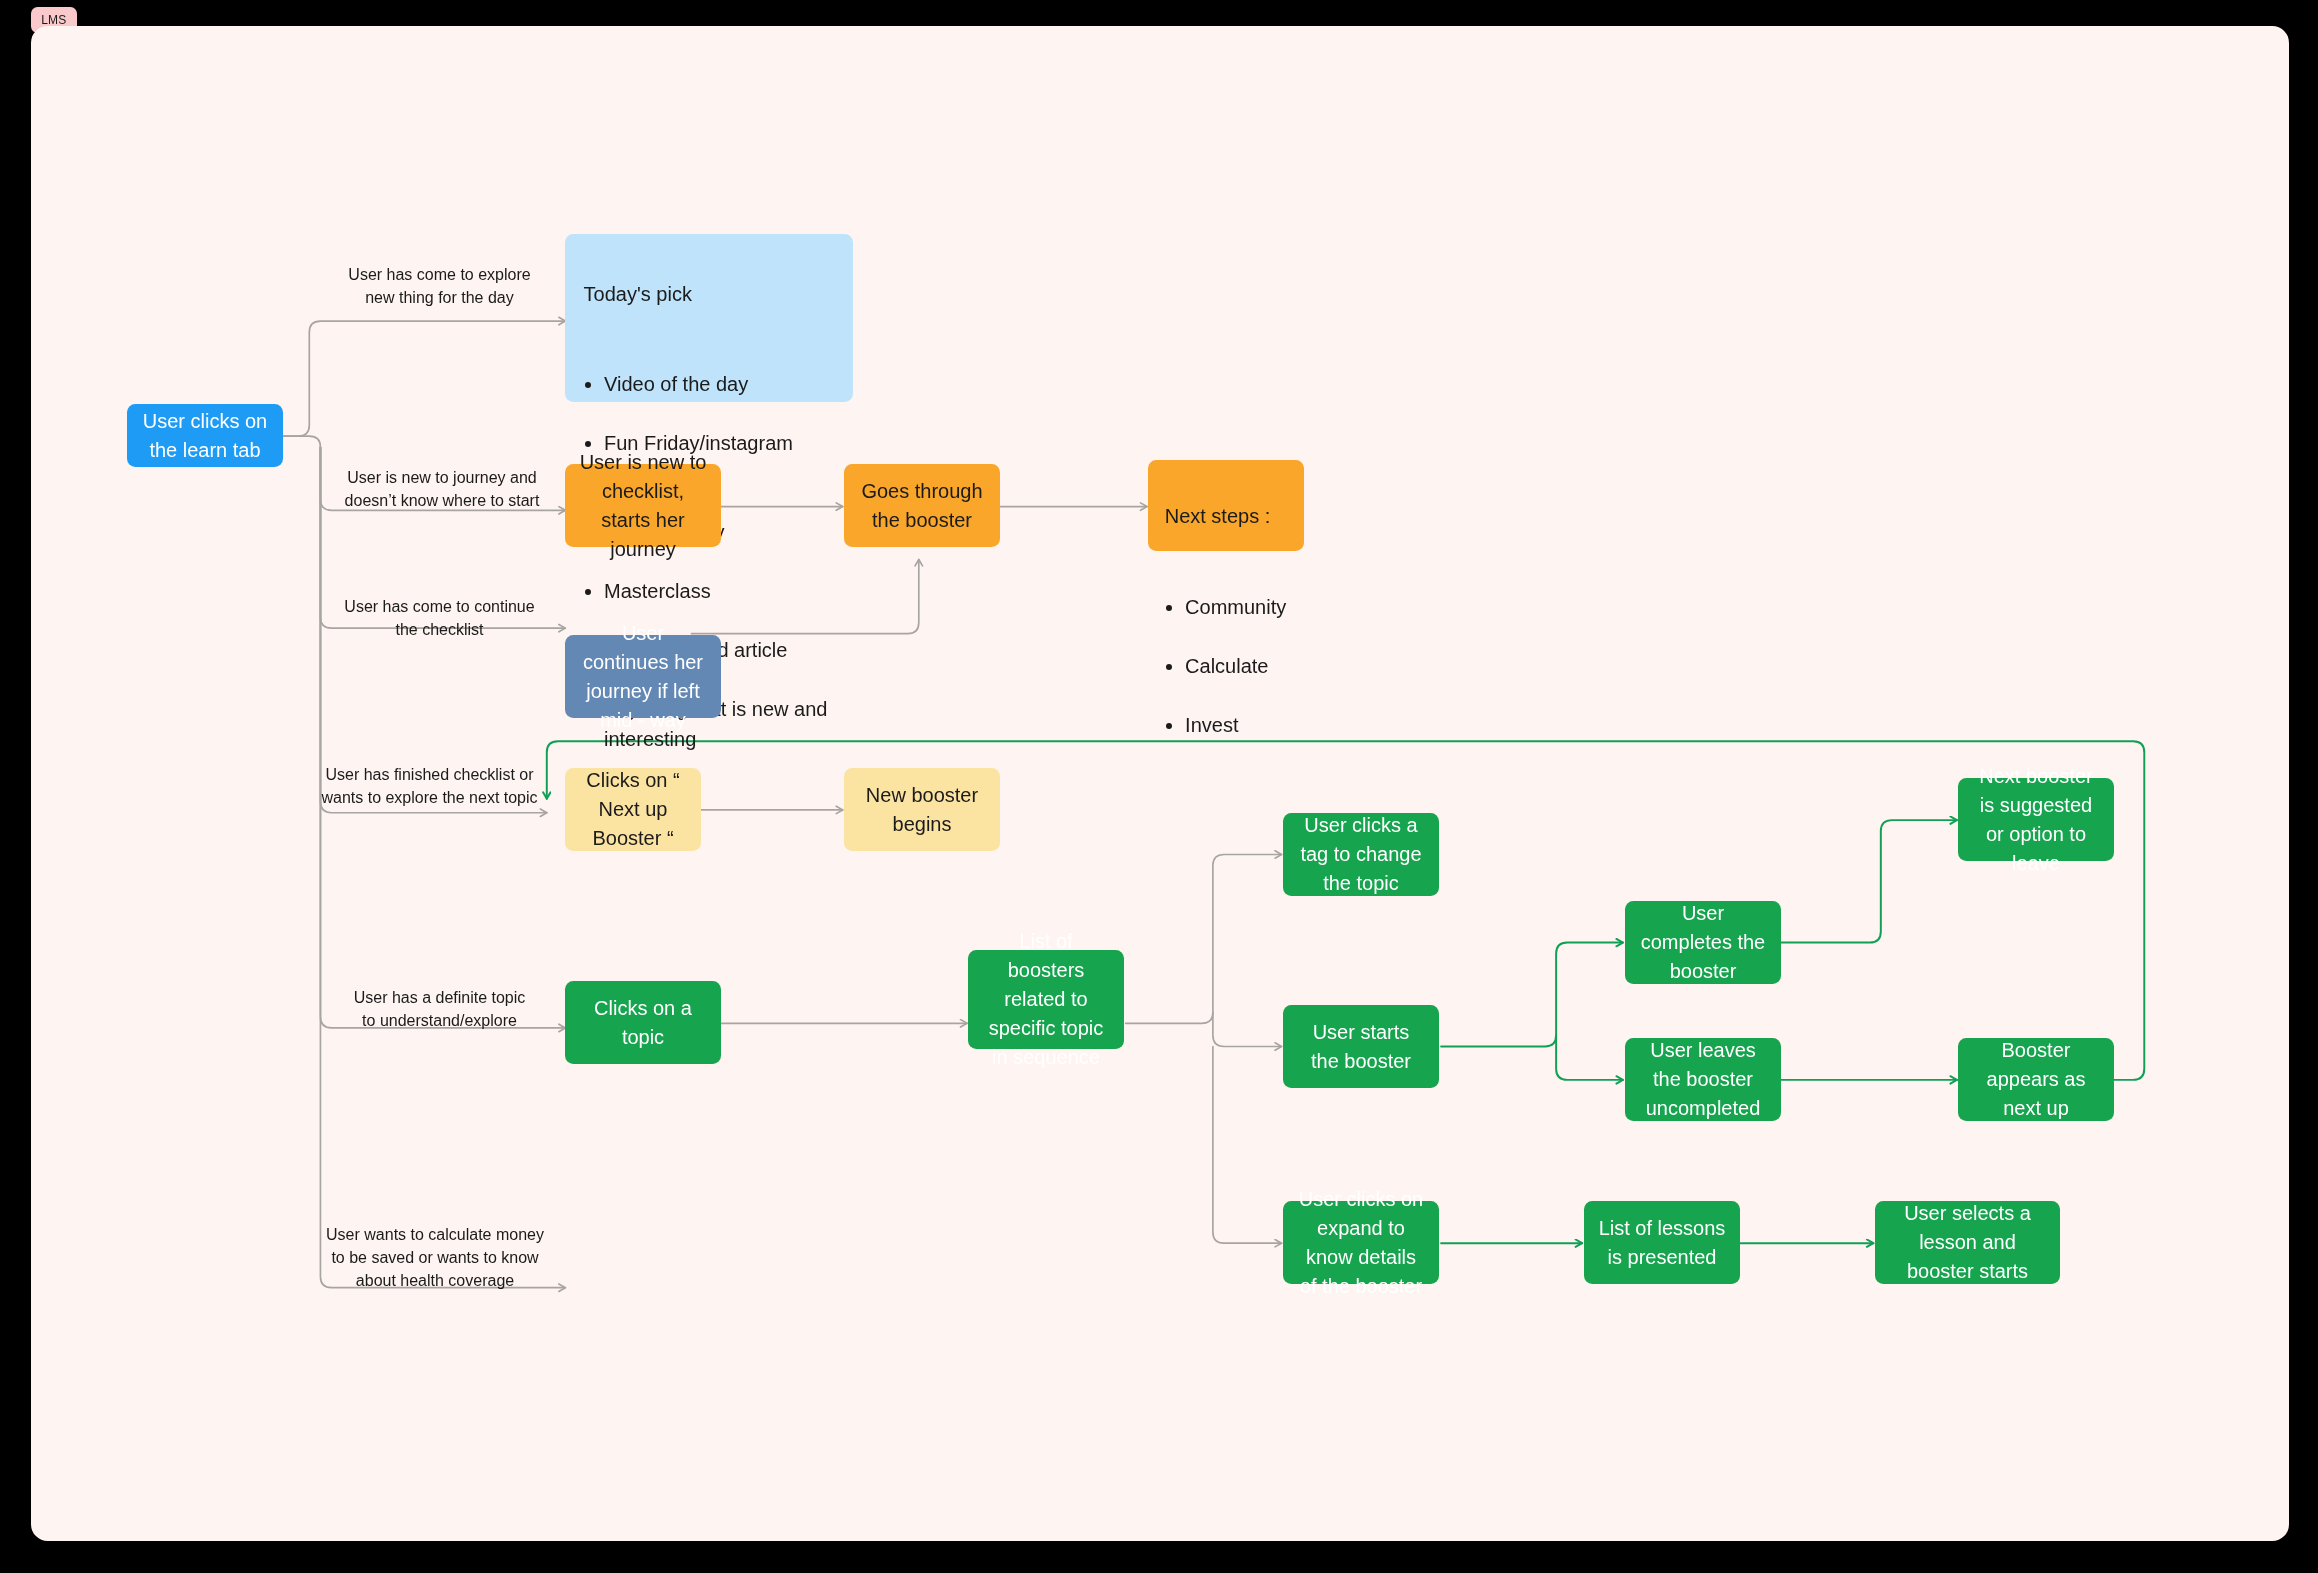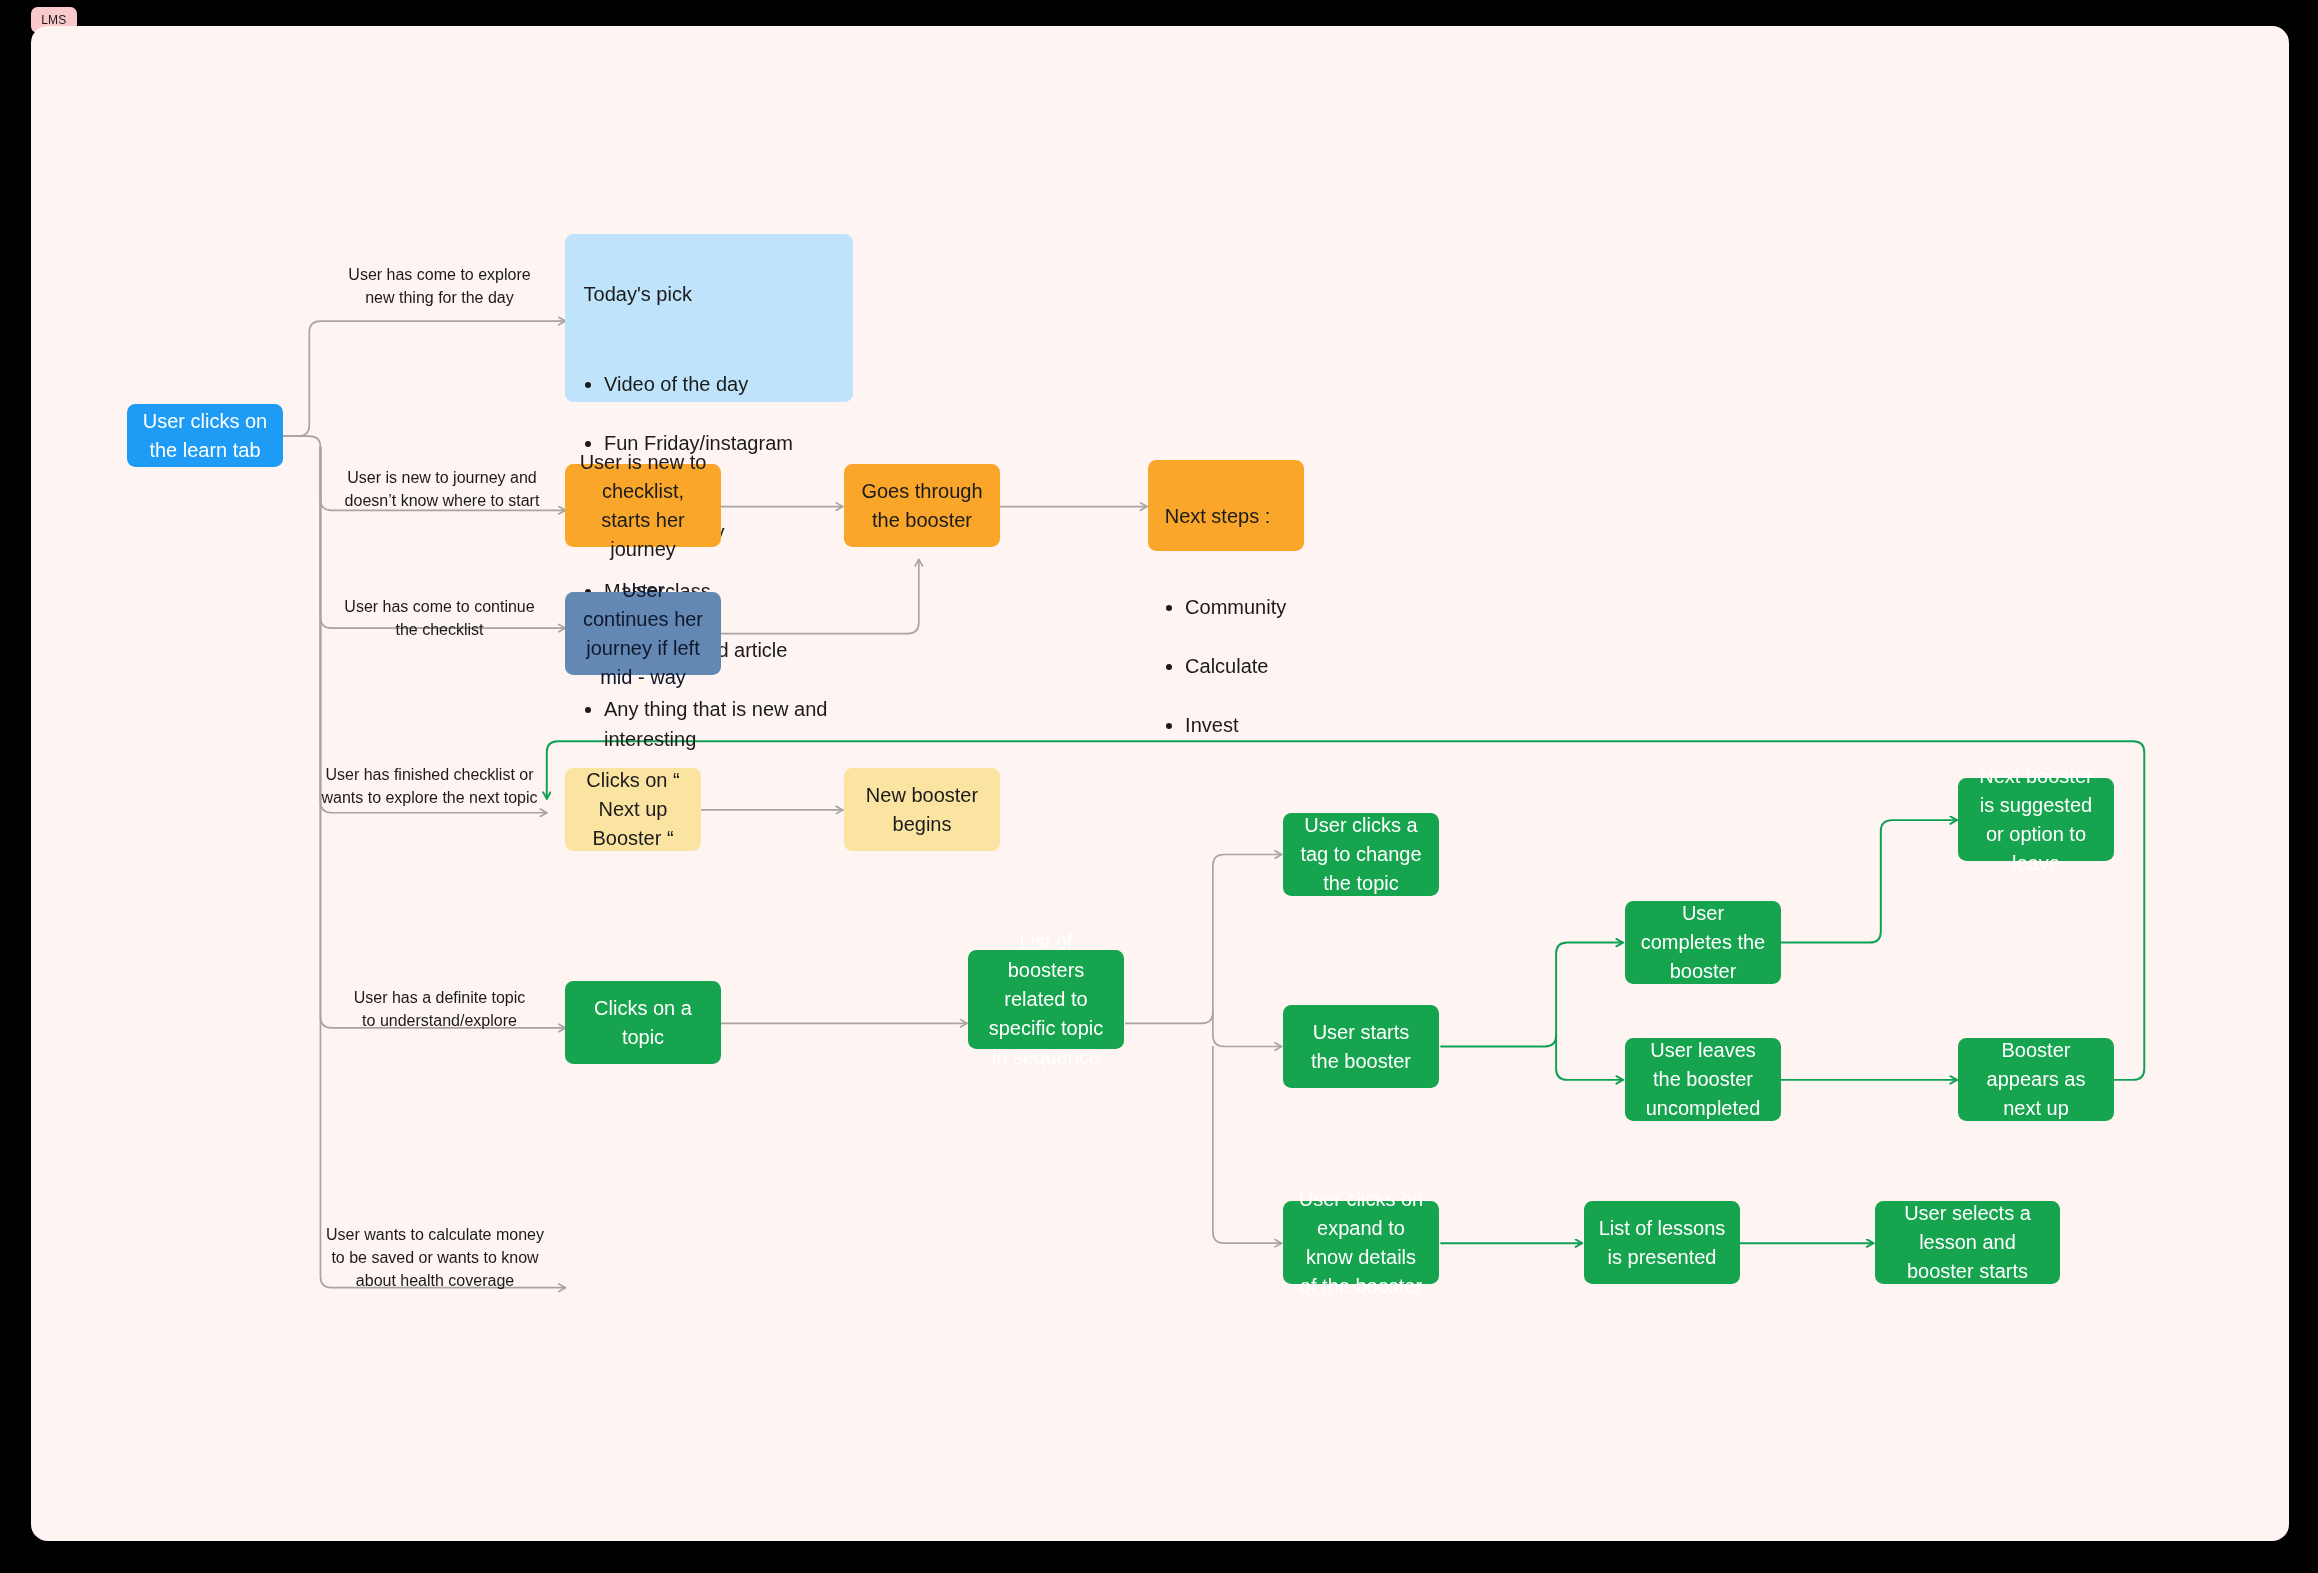--- a/index.html
+++ b/index.html
@@ -67,21 +67,21 @@
     text-align: left;
     padding: 16.7px 18.6px;
   }
   .node .ttl { display: block; margin-bottom: 2.8px; }
   .node ul { margin: 0; padding-left: 20.4px; }
   .node li { margin: 0; padding: 0; line-height: 1.5; }
 
   .n-blue   { background: #1E9CF5; color: #ffffff; }
   .n-lblue  { background: #BEE3FA; color: #1b1b1b; }
   .n-orange { background: #F9A62B; color: #1b1b1b; }
-  .n-slate  { background: #6488B4; color: #0f172a; }
+  .n-slate  { background: #6488B4; color: #ffffff; margin-top: 43px; }
   .n-yellow { background: #FBE3A1; color: #1b1b1b; }
   .n-green  { background: #17A44F; color: #ffffff; }
   .n-purple { background: #BFA6DF; color: #241a33; }
 
   
   .caption {
     position: absolute;
     font-size: 16px;
     line-height: 1.45;
     color: #1b1b1b;

